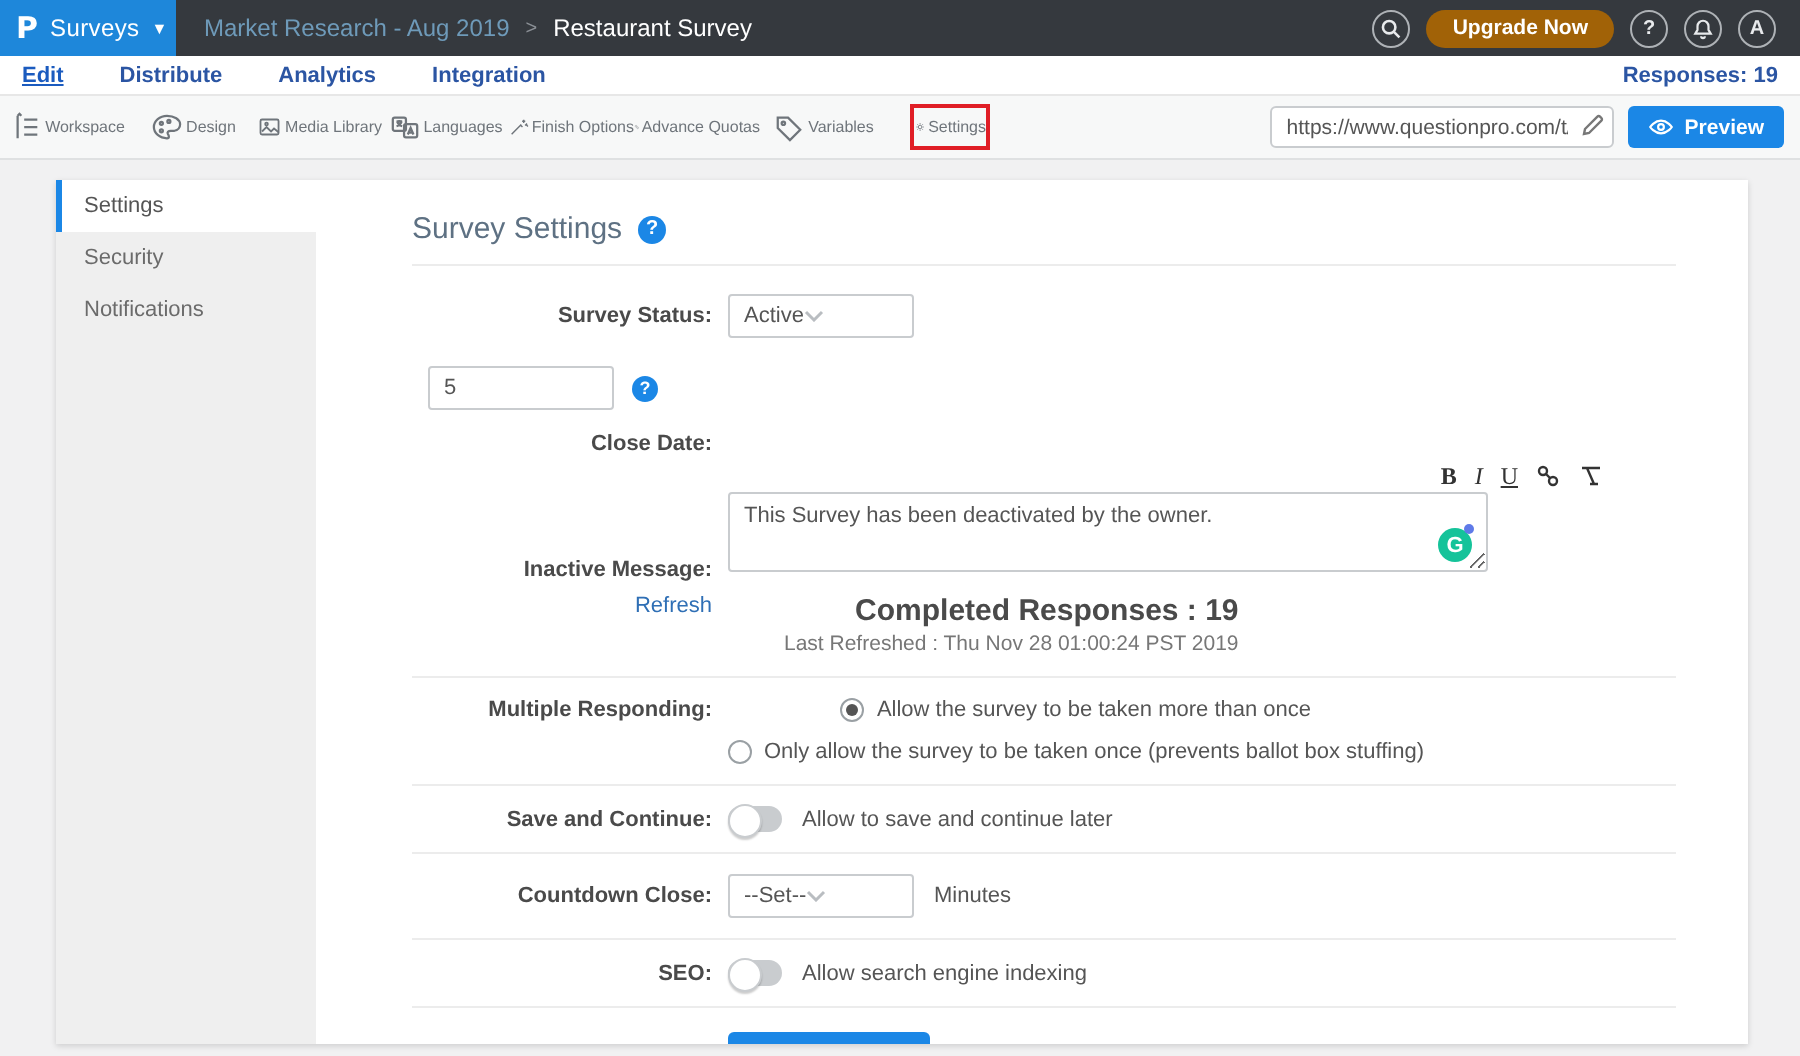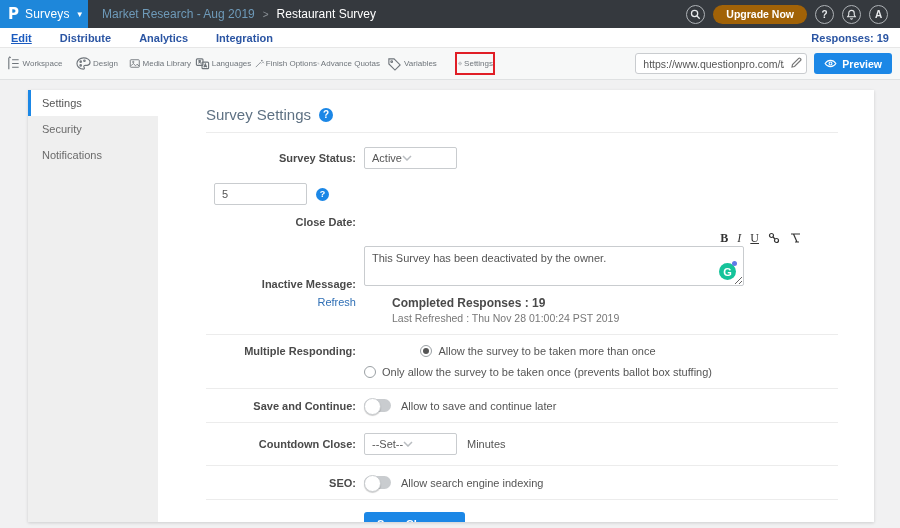--- a/index.html
+++ b/index.html
@@ -66,21 +66,21 @@
   .msg-row { display:flex; align-items:flex-end; }
   .msg-row .flabel { padding-top:6px; }
   .msg-wrap { position:relative; margin-left:8px; }
   .msg-area { width:380px; height:40px; border:1px solid #c9cccf; border-radius:2px; font-size:11px; color:#555; padding:5px 7px; resize:both; font-family:"Liberation Sans", sans-serif; }
   .grammarly { position:absolute; right:8px; bottom:10px; width:17px; height:17px; background:#15c39a; border-radius:50%; color:#fff; font-size:11px; font-weight:bold; display:flex; align-items:center; justify-content:center; }
   .grammarly::after { content:""; position:absolute; top:-2px; right:-1px; width:5px; height:5px; background:#5f7ae8; border-radius:50%; }
 
   .refresh-row { display:flex; align-items:flex-start; margin:6px 0 10px;gap:28px; }
   .refresh-link { width:150px; text-align:right; font-size:11px; color:#2f6fb5; flex-shrink:0; cursor:pointer; }
   .refresh-info { margin-left:8px; }
-  .completed { font-size:12px; font-weight:bold; color:#4a4a4a; }
+  .completed { font-size:15px; font-weight:bold; color:#4a4a4a;text-align:right; }
   .last-refreshed { font-size:10.5px; color:#777; margin-top:2px; }
 
   .divider { border:none; border-top:1px solid #ececec; margin:0 0 0 0; }
 
   .radio-group { display:flex; flex-direction:column; gap:9px; }
   .radio-opt { display:flex; align-items:center; gap:6px; font-size:11px; color:#555; cursor:pointer; }
   .radio { width:12px; height:12px; border:1px solid #9aa0a4; border-radius:50%; background:#fff; position:relative; flex-shrink:0; }
   .radio.checked::after { content:""; position:absolute; inset:2px; background:#555; border-radius:50%; }
 
   .toggle { width:27px; height:13px; background:#c9cccf; border-radius:7px; position:relative; cursor:pointer; flex-shrink:0; }

